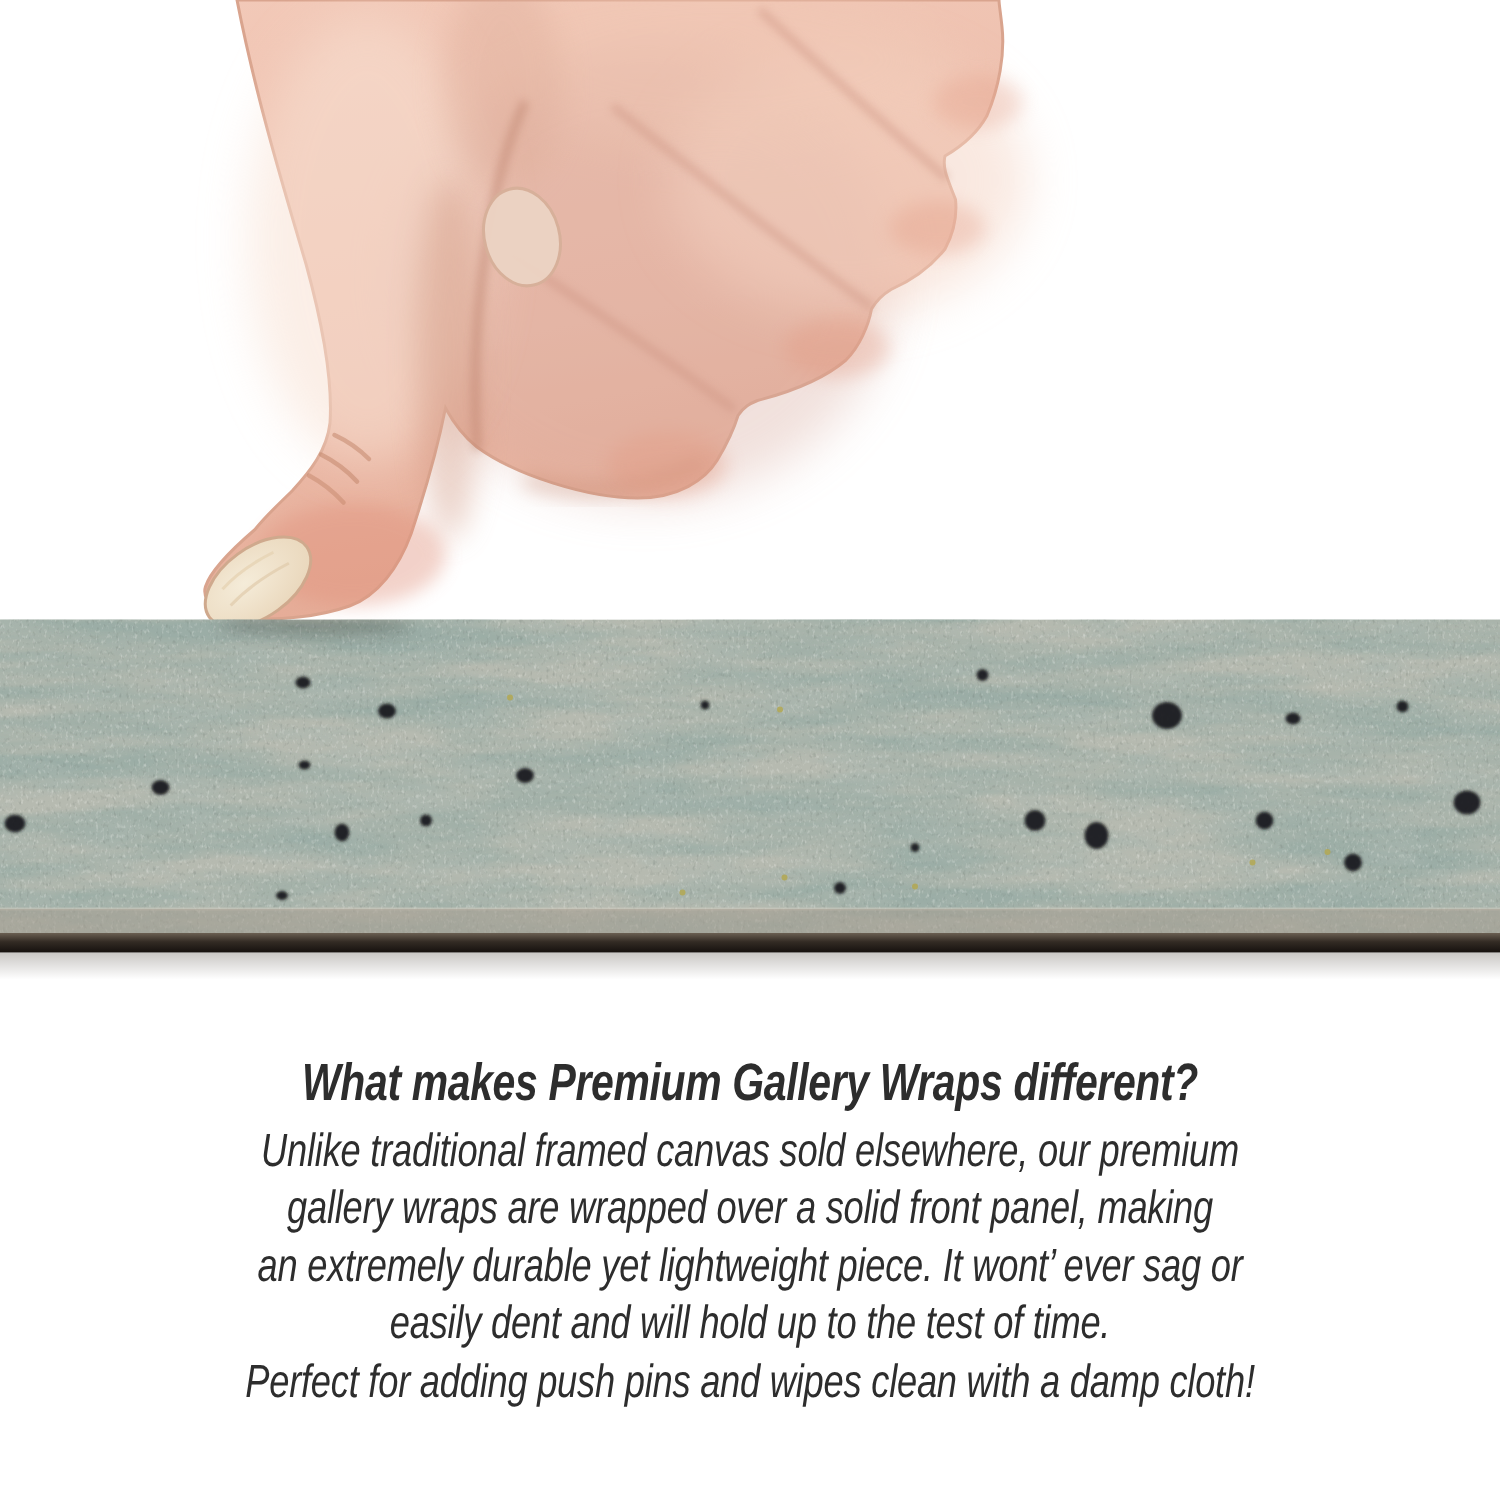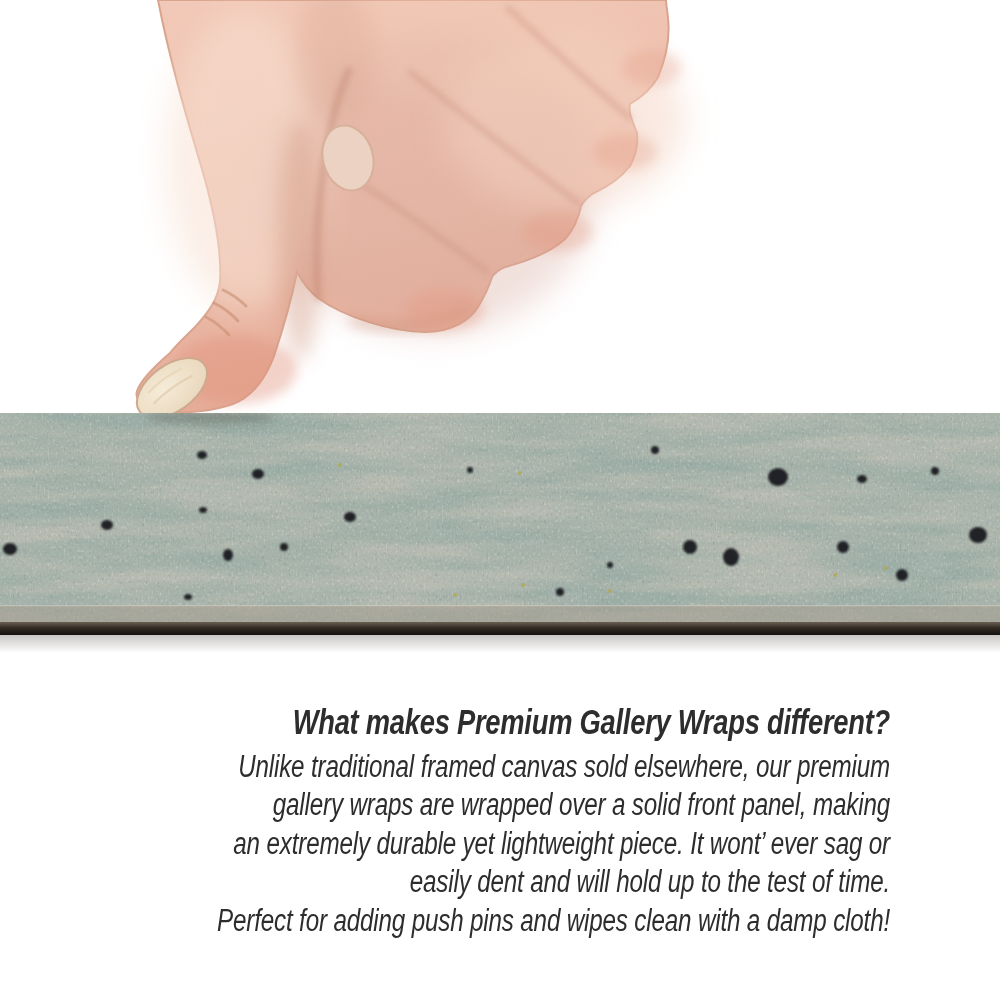--- a/index.html
+++ b/index.html
@@ -8,21 +8,21 @@
     width:1000px;height:1000px;
     margin:0 auto;
     background:var(--page-bg,#ffffff);
     overflow:hidden;
     font-family:"Liberation Sans",sans-serif;
   }
   .hand-svg{position:absolute;left:0;top:0;}
   .strip-wrap{position:absolute;left:0;top:413px;width:1000px;height:240px;}
   .text-block{
     position:absolute;left:0;top:699px;width:1000px;
-    text-align:right;
+    text-align:center;
     font-style:italic;
     color:var(--text-color,#2d2d2d);
   }
   .heading{
     font-size:35px;line-height:46px;font-weight:700;
     transform:scaleX(.78);transform-origin:50% 50%;
     letter-spacing:-.3px;
     margin-bottom:3px;
   }
   .bodyline{

